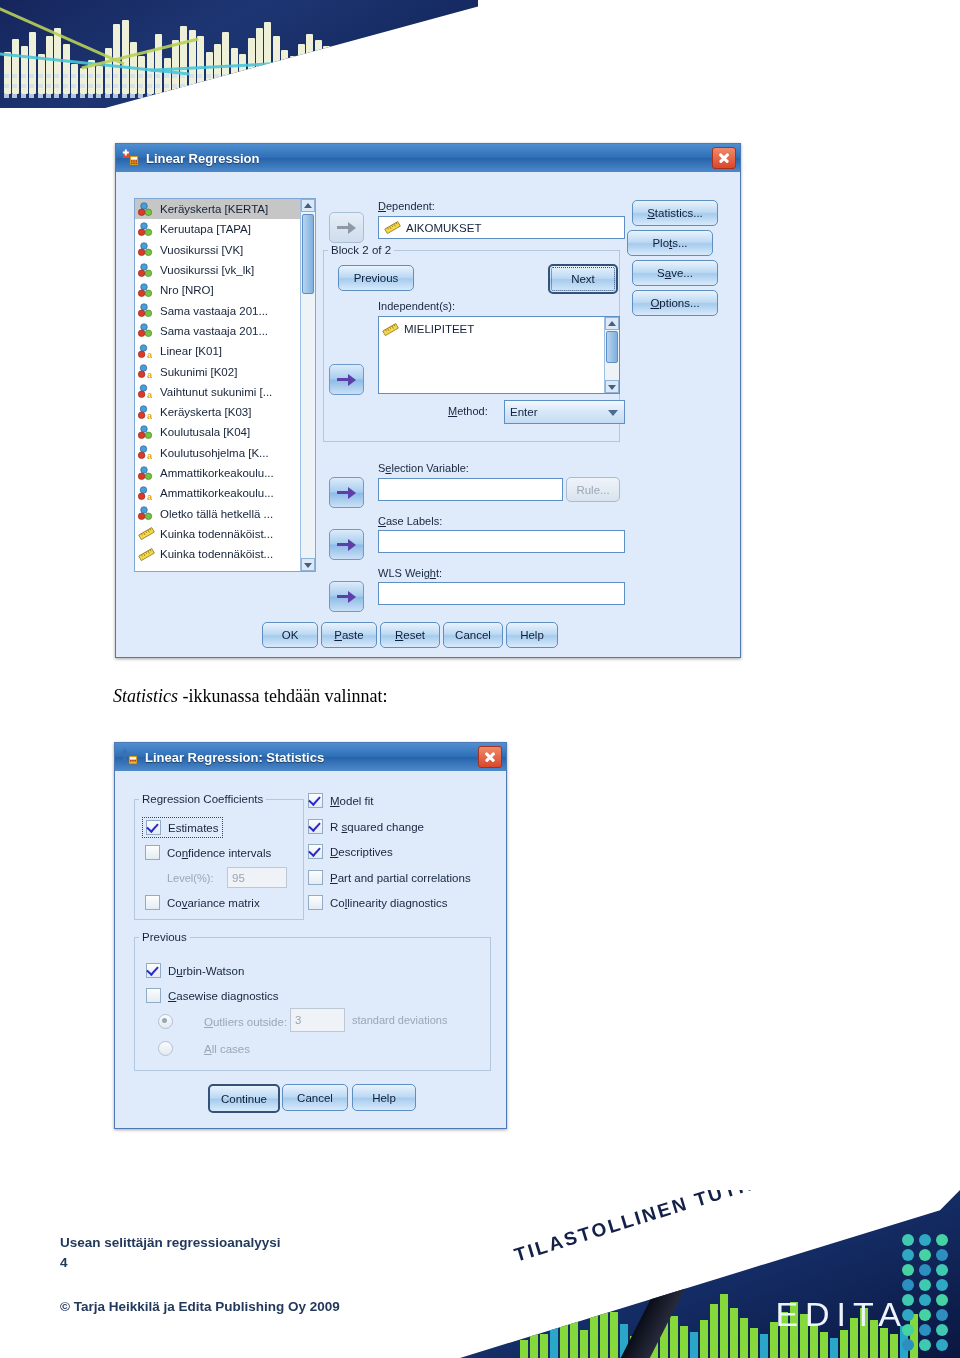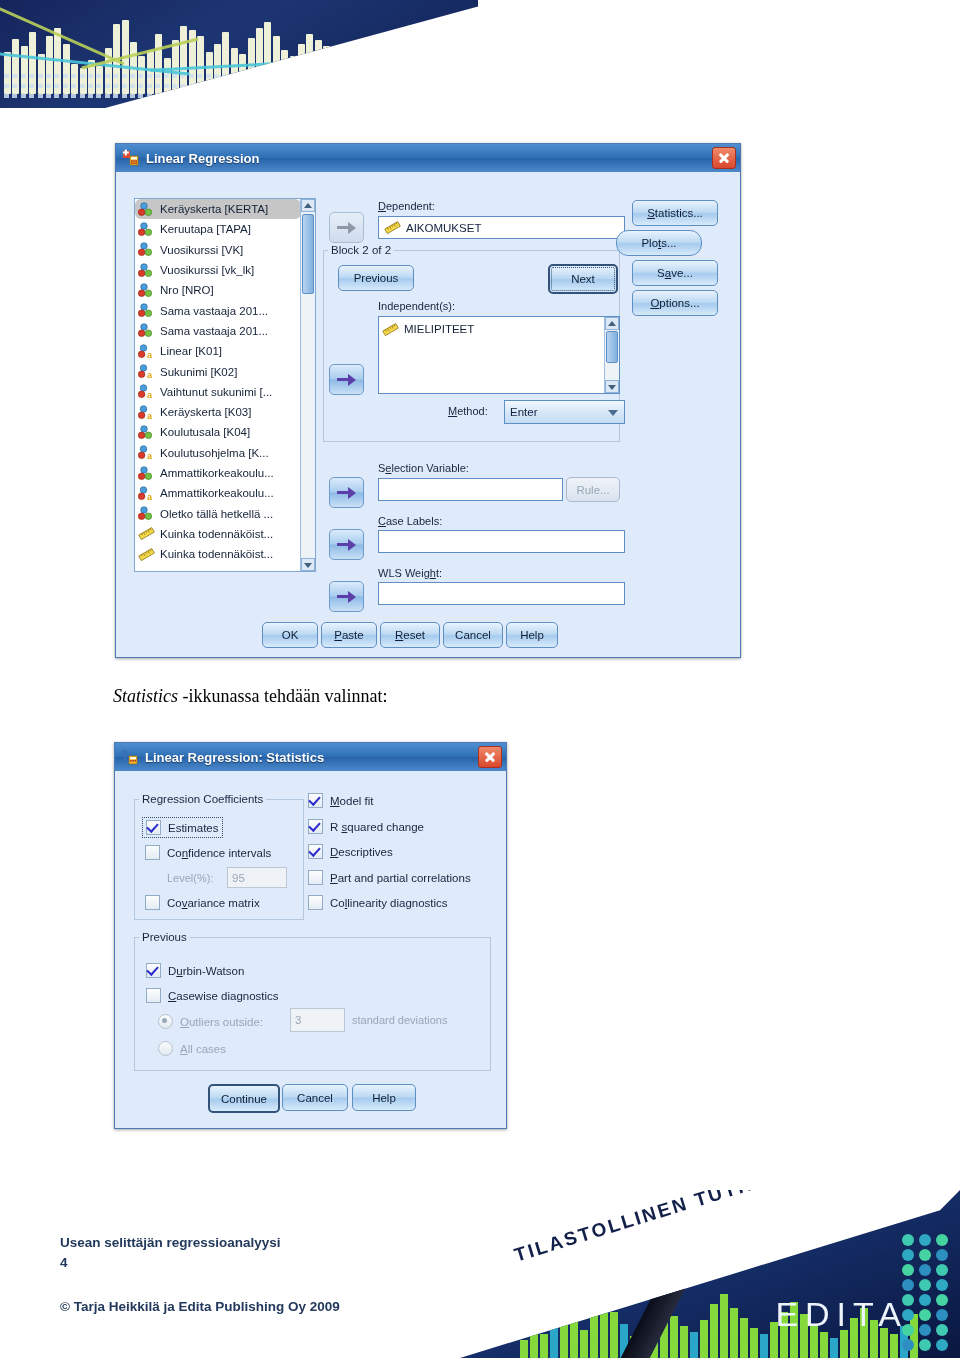--- a/index.html
+++ b/index.html
@@ -55,21 +55,21 @@
   .closebtn:before{transform:translate(-50%,-50%) rotate(45deg);}
   .closebtn:after{transform:translate(-50%,-50%) rotate(-45deg);}
 
   .body{position:absolute;left:0;right:0;top:28px;bottom:0;
         background:#dfeafa;}
 
   
   .varlist{position:absolute;background:#ffffff;border:1px solid #7fa8d4;
      overflow:hidden;}
   .varrow{display:flex;align-items:center;height:20.3px;padding-left:3px;
-     white-space:nowrap;font-size:11.5px;color:#152238;border-radius:6px;}
+     white-space:nowrap;font-size:11.5px;color:#152238;}
   .varrow.sel{background:#c6c6c6;}
   .vicon{width:17px;height:15px;margin-right:5px;flex:0 0 auto;position:relative;}
   .sb{position:absolute;top:0;bottom:0;right:0;width:14px;
      background:#eef3f8;border-left:1px solid #9dbfe3;}
   .sb-arrow{position:absolute;left:0;right:0;height:13px;background:#dce8f5;
      border:1px solid #8fb2d8;box-sizing:border-box;}
   .sb-thumb{position:absolute;left:1px;right:1px;background:linear-gradient(90deg,#b8d4ef,#7fb0de);
      border:1px solid #5e8fc4;border-radius:2px;}
   .tri{width:0;height:0;position:absolute;left:50%;transform:translateX(-50%);}
   .tri.up{border-left:4px solid transparent;border-right:4px solid transparent;
@@ -117,21 +117,21 @@
      border-top:6px solid #4a6c92;}
 
   
   .chkrow{position:absolute;display:flex;align-items:center;font-size:11.5px;
      color:#17263f;white-space:nowrap;}
   .chk{width:13px;height:13px;border:1px solid #93acc6;
      background:linear-gradient(180deg,#fdfdfd,#e3ecf4);margin-right:7px;
      position:relative;flex:0 0 auto;}
   .chk.on:after{content:"";position:absolute;left:2px;top:0px;width:5px;height:9px;
      border:solid #2a2acd;border-width:0 2.6px 2.6px 0;transform:rotate(42deg);}
-  .chkrow.dim{color:#9aa7b6;}
+  .chkrow.dim{color:#9aa7b6;gap:24px;}
   .chkrow.focus{outline:1px dotted #31486b;outline-offset:1px;padding:1px 2px;}
   .rad{width:13px;height:13px;border-radius:50%;border:1px solid #b4c1cf;
      background:linear-gradient(180deg,#fafcfe,#e2e9f0);margin-right:7px;
      position:relative;flex:0 0 auto;}
   .rad.on:after{content:"";position:absolute;left:3px;top:3px;width:5px;height:5px;
      border-radius:50%;background:#9aa7b6;}
   .numbox{position:absolute;border:1px solid #bcc8d4;background:#eff3f7;
      display:flex;align-items:center;padding-left:4px;font-size:11.5px;color:#98a5b4;}
 
   .caption{position:absolute;font-family:"Liberation Serif",serif;font-size:18px;color:#000;}
@@ -609,21 +609,21 @@
     </div>
     <div class="lbl" style="left:262px;top:395px;">
       WLS Weig<u>h</u>t:
     </div>
     <div class="field" style="left:262px;top:410px;width:240px;height:21px;"></div>
 
     <div id="side-buttons">
         <div class="btn" style="left: 516px; top: 28px; width: 84px; height: 24px;">
           <span><u>S</u>tatistics...</span>
         </div>
-        <div class="btn" style="left: 500px; top: 58px; width: 84px; height: 24px; border-radius: 12px;">
+        <div class="btn" style="left: 511px; top: 58px; width: 84px; height: 24px;">
           <span>Plo<u>t</u>s...</span>
         </div>
         <div class="btn" style="left: 516px; top: 88px; width: 84px; height: 24px;">
           <span>S<u>a</u>ve...</span>
         </div>
         <div class="btn" style="left: 516px; top: 118px; width: 84px; height: 24px;">
           <span><u>O</u>ptions...</span>
         </div>
       </div>
 

